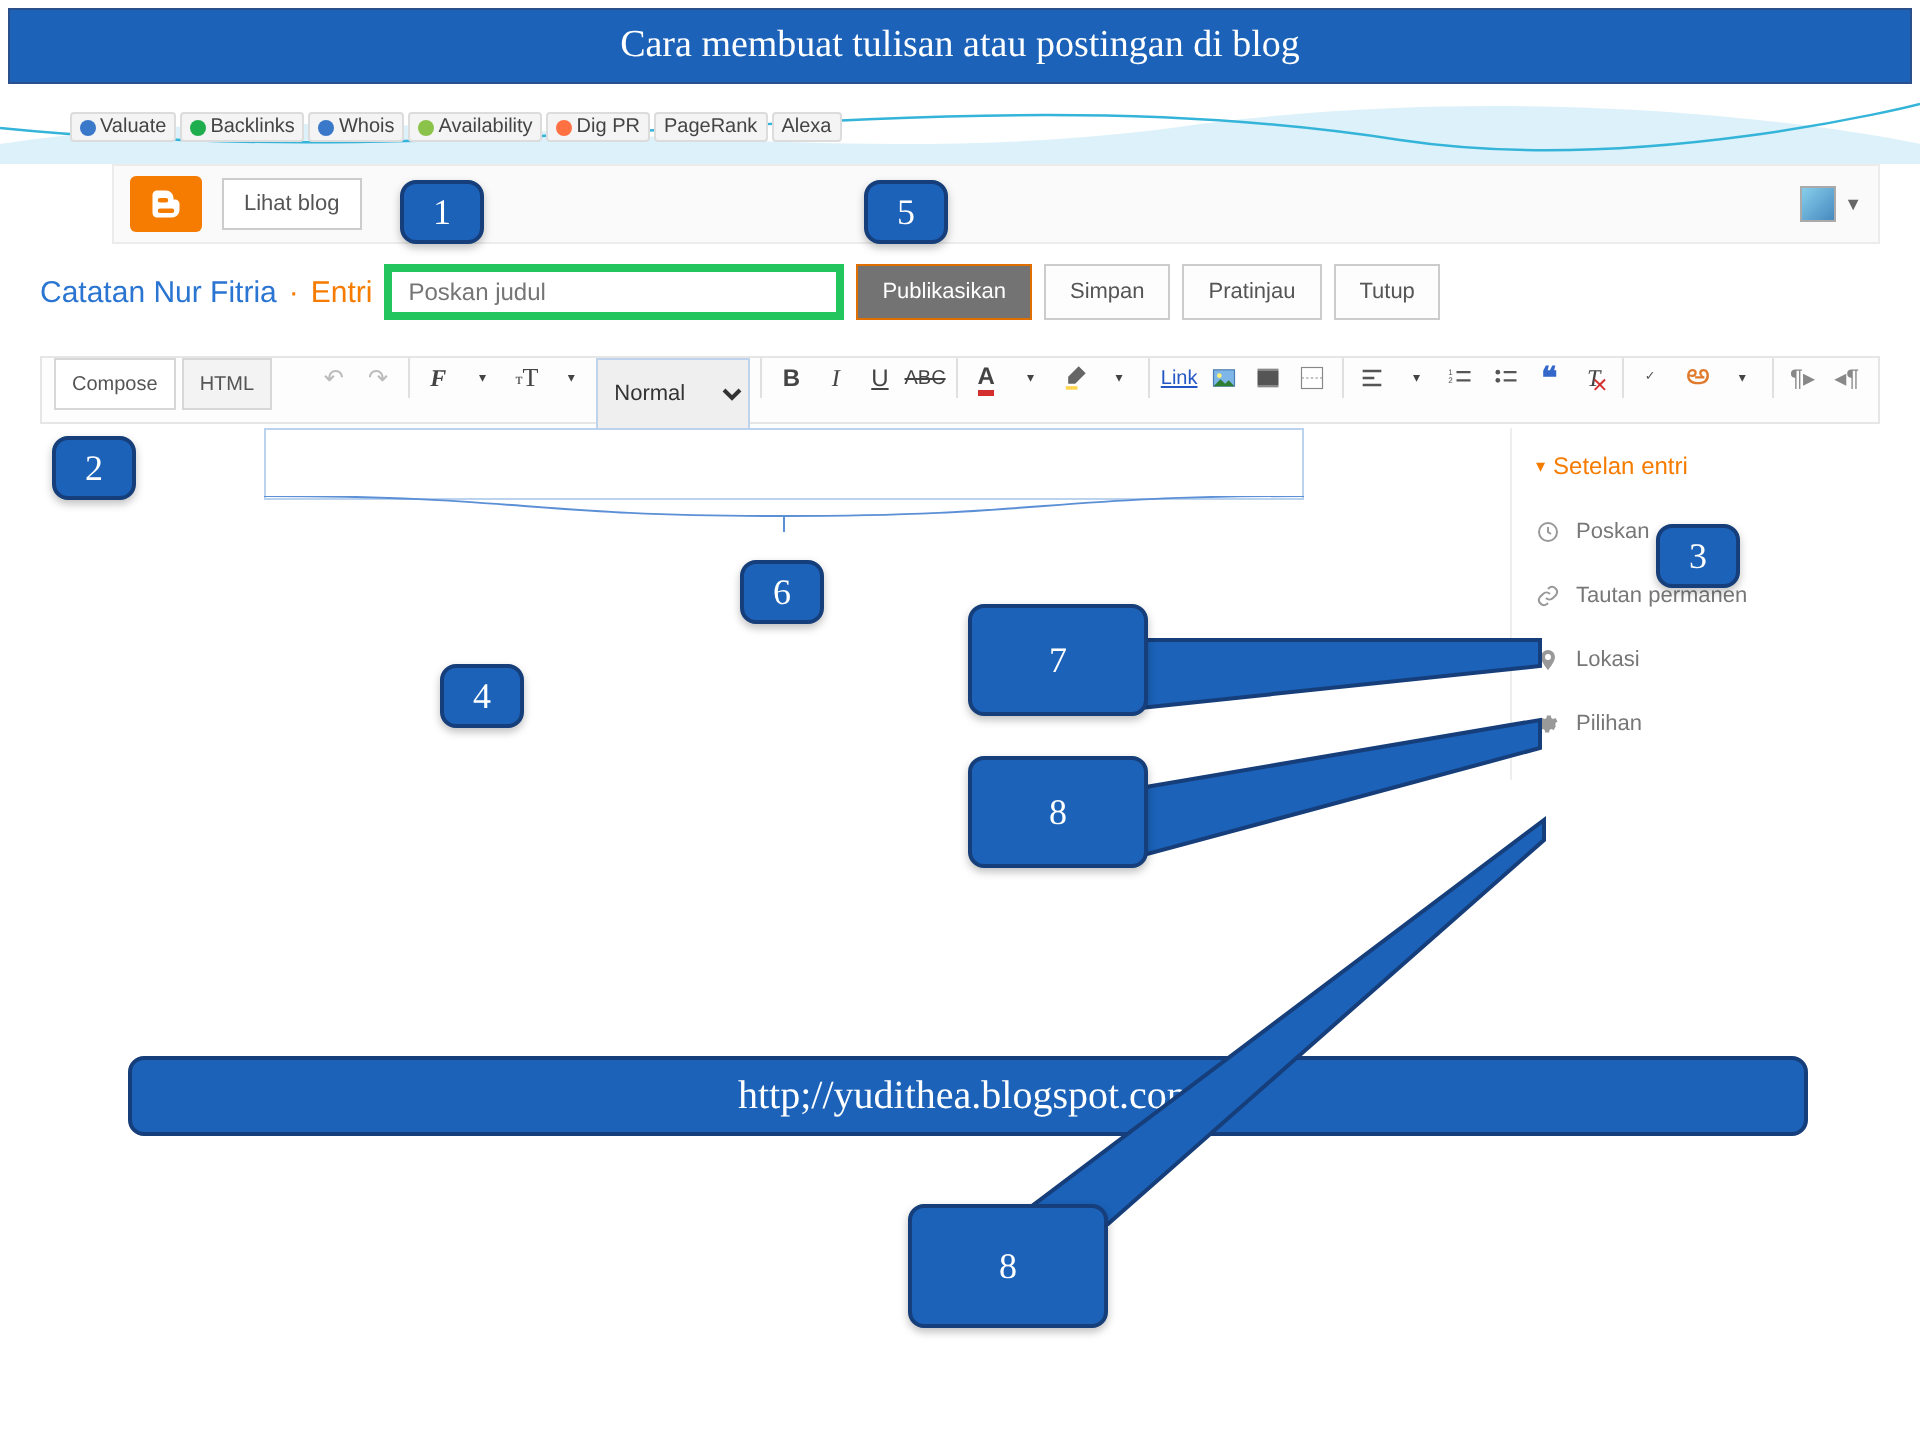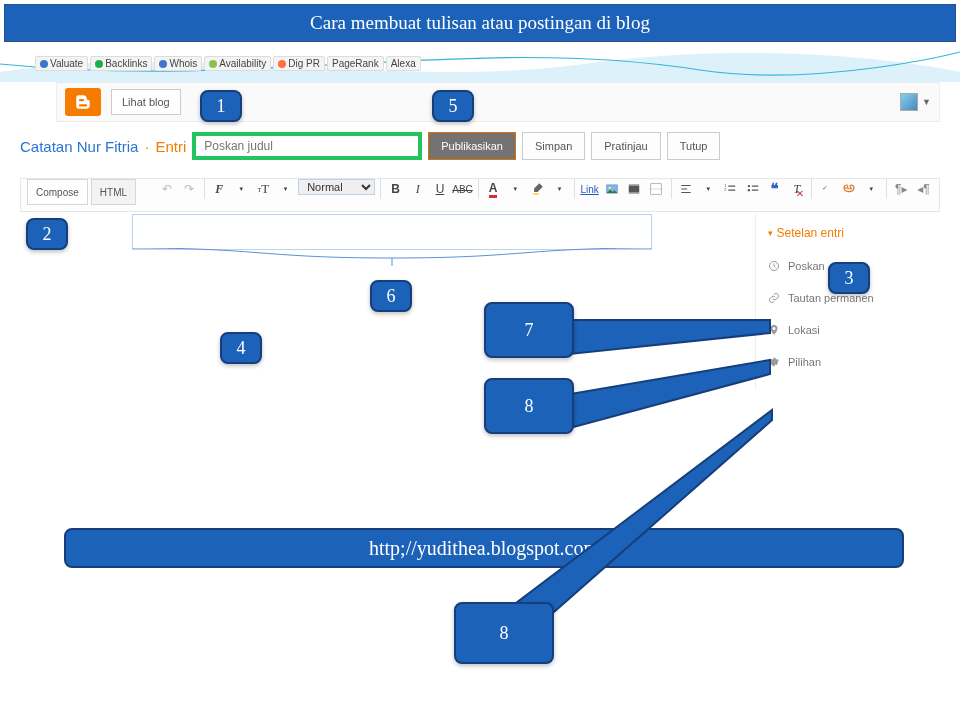--- a/index.html
+++ b/index.html
@@ -148,21 +148,21 @@
   .tab-btn.active { background:#fff; }
   .tb-ico {
     width: 20px; height: 20px;
     display:flex; align-items:center; justify-content:center;
     font-size: 12px;
     cursor:pointer;
     border-radius:2px;
   }
   .tb-sep { width:1px; height:20px; background:#e0e0e0; margin:0 2px; }
   .font-select {
-    height: 16px;
+    height: 36px;
     border: 1px solid #bfd3ed;
     font-size: 11px;
     padding: 0 4px;
     color:#333;
     width: 80px;
   }
   .editor-canvas {
     position: absolute;
     top: 214px; left: 132px;
     width: 520px;

